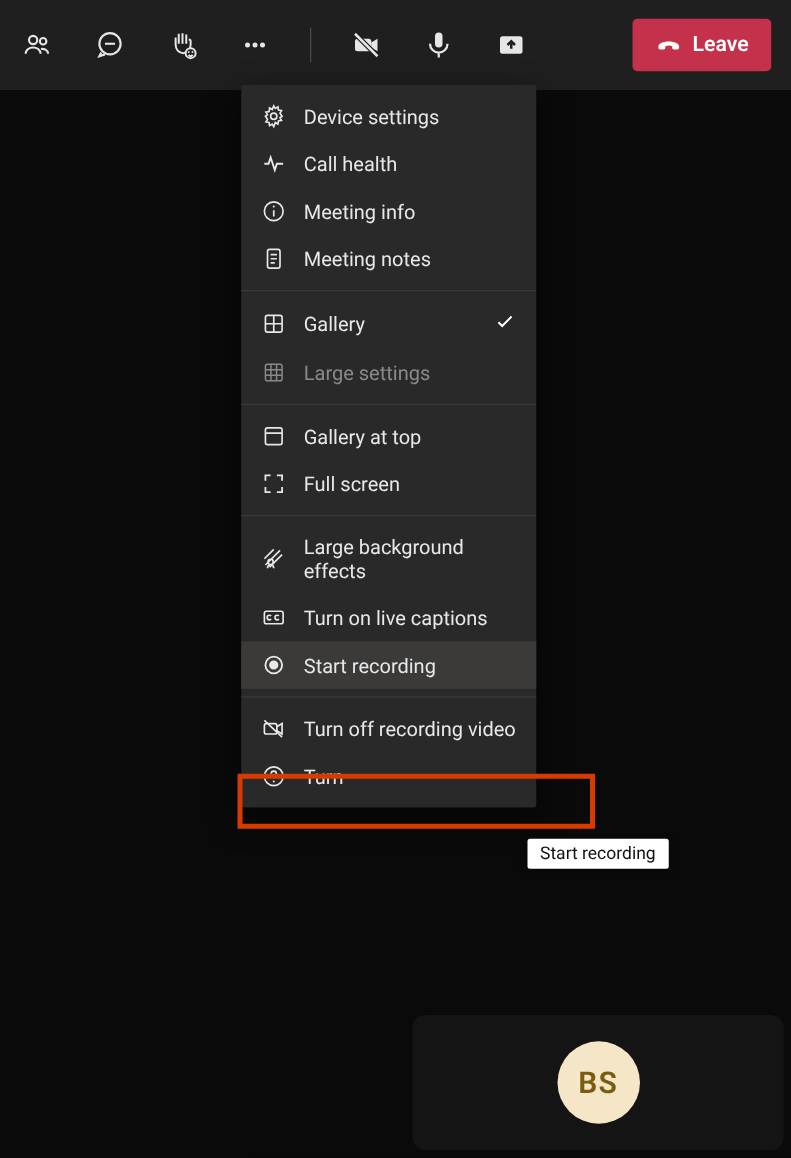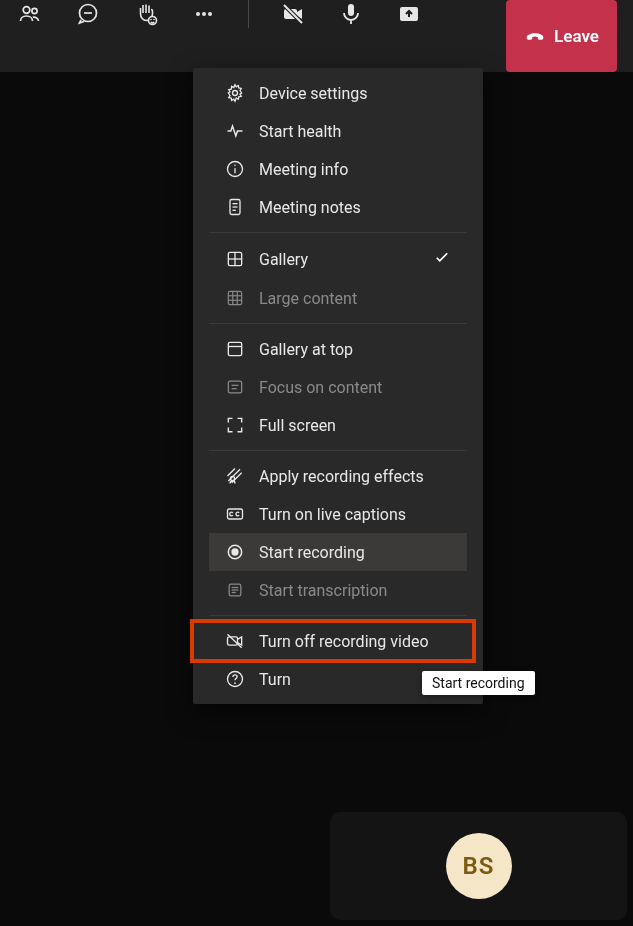--- a/index.html
+++ b/index.html
@@ -8,20 +8,21 @@
     height: 926px;
     background: #000;
     font-family: -apple-system, BlinkMacSystemFont, "Segoe UI", Roboto, Arial, sans-serif;
     overflow: hidden;
     position: relative;
   }
   .topbar {
     height: 72px;
     background: #1f1f1f;
     display: flex;
+    align-items: center;
     padding: 0 16px;
     gap: 30px;
     position: relative;
   }
   .topbar .icon-btn {
     color: #e6e6e6;
     display: flex;
     align-items: center;
     justify-content: center;
     cursor: pointer;
@@ -88,25 +89,25 @@
     font-size: 24px;
     display: flex;
     align-items: center;
     justify-content: center;
     letter-spacing: 1px;
   }
   .menu {
     position: absolute;
     top: 68px;
     left: 193px;
-    width: 290px;
+    width: 236px;
     background: #292929;
     border-radius: 2px;
     box-shadow: 0 8px 24px rgba(0,0,0,0.6);
-    padding: 6px 16px;
+    padding: 6px 0;
   }
   .menu-item {
     display: flex;
     align-items: center;
     gap: 14px;
     padding: 9px 16px;
     color: #e8e8e8;
     font-size: 16px;
     cursor: pointer;
     position: relative;
@@ -230,21 +231,21 @@
         </svg>
       </span>
     <span>Device settings</span>
   </div>
   <div class="menu-item">
     <span class="mi-icon">
         <svg viewBox="0 0 24 24" fill="none" stroke="currentColor" stroke-width="1.8">
           <path d="M3 12h4l2-6 4 12 2-6h6"></path>
         </svg>
       </span>
-    <span>Start health</span>
+    <span>Call health</span>
   </div>
   <div class="menu-item">
     <span class="mi-icon">
         <svg viewBox="0 0 24 24" fill="none" stroke="currentColor" stroke-width="1.6">
           <circle cx="12" cy="12" r="9"></circle>
           <line x1="12" y1="11" x2="12" y2="17"></line>
           <circle cx="12" cy="7.5" r="1" fill="currentColor" stroke="none"></circle>
         </svg>
       </span>
     <span>Meeting info</span>
@@ -279,43 +280,33 @@
   <div class="menu-item disabled">
     <span class="mi-icon">
         <svg viewBox="0 0 24 24" fill="none" stroke="currentColor" stroke-width="1.4">
           <rect x="4" y="4" width="16" height="16" rx="2"></rect>
           <line x1="9.3" y1="4" x2="9.3" y2="20"></line>
           <line x1="14.7" y1="4" x2="14.7" y2="20"></line>
           <line x1="4" y1="9.3" x2="20" y2="9.3"></line>
           <line x1="4" y1="14.7" x2="20" y2="14.7"></line>
         </svg>
       </span>
-    <span>Large content</span>
+    <span>Large settings</span>
   </div>
 
   <div class="menu-sep"></div>
 
   <div class="menu-item">
     <span class="mi-icon">
         <svg viewBox="0 0 24 24" fill="none" stroke="currentColor" stroke-width="1.6">
           <rect x="4" y="4" width="16" height="16" rx="2"></rect>
           <line x1="4" y1="9" x2="20" y2="9"></line>
         </svg>
       </span>
     <span>Gallery at top</span>
-  </div>
-  <div class="menu-item disabled">
-    <span class="mi-icon">
-        <svg viewBox="0 0 24 24" fill="none" stroke="currentColor" stroke-width="1.5">
-          <rect x="4" y="5" width="16" height="14" rx="2"></rect>
-          <line x1="8" y1="10" x2="16" y2="10"></line>
-          <line x1="8" y1="14" x2="14" y2="14"></line>
-        </svg>
-      </span>
-    <span>Focus on content</span>
   </div>
   <div class="menu-item">
     <span class="mi-icon">
         <svg viewBox="0 0 24 24" fill="none" stroke="currentColor" stroke-width="1.7">
           <path d="M4 9V4h5M20 9V4h-5M4 15v5h5M20 15v5h-5"></path>
         </svg>
       </span>
     <span>Full screen</span>
   </div>
 
@@ -324,51 +315,40 @@
   <div class="menu-item">
     <span class="mi-icon">
         <svg viewBox="0 0 24 24" fill="none" stroke="currentColor" stroke-width="1.6">
           <line x1="4" y1="18" x2="18" y2="4"></line>
           <line x1="8" y1="20" x2="20" y2="8"></line>
           <line x1="3" y1="12" x2="12" y2="3"></line>
           <circle cx="9" cy="15" r="2.5"></circle>
           <path d="M6 21c0-2 1.5-3 3-3s3 1 3 3"></path>
         </svg>
       </span>
-    <span>Apply recording effects</span>
+    <span>Large background effects</span>
   </div>
   <div class="menu-item">
     <span class="mi-icon">
         <svg viewBox="0 0 24 24" fill="none" stroke="currentColor" stroke-width="1.6">
           <rect x="3" y="6" width="18" height="12" rx="2"></rect>
           <path d="M9.5 10.5C9 10 8.3 9.8 7.7 9.8 6.5 9.8 5.7 10.8 5.7 12s.8 2.2 2 2.2c.6 0 1.3-.2 1.8-.7M17 10.5c-.5-.5-1.2-.7-1.8-.7-1.2 0-2 1-2 2.2s.8 2.2 2 2.2c.6 0 1.3-.2 1.8-.7"></path>
         </svg>
       </span>
     <span>Turn on live captions</span>
   </div>
   <div class="menu-item hovered">
     <span class="mi-icon">
         <svg viewBox="0 0 24 24" fill="none" stroke="currentColor" stroke-width="1.8">
           <circle cx="12" cy="12" r="8"></circle>
           <circle cx="12" cy="12" r="3.5" fill="currentColor"></circle>
         </svg>
       </span>
     <span>Start recording</span>
   </div>
-  <div class="menu-item disabled">
-    <span class="mi-icon">
-        <svg viewBox="0 0 24 24" fill="none" stroke="currentColor" stroke-width="1.5">
-          <rect x="5" y="5" width="14" height="14" rx="2"></rect>
-          <line x1="8" y1="9" x2="16" y2="9"></line>
-          <line x1="8" y1="12" x2="16" y2="12"></line>
-          <line x1="8" y1="15" x2="13" y2="15"></line>
-        </svg>
-      </span>
-    <span>Start transcription</span>
-  </div>
 
   <div class="menu-sep"></div>
 
   <div class="menu-item">
     <span class="mi-icon">
         <svg viewBox="0 0 24 24" fill="none" stroke="currentColor" stroke-width="1.6">
           <rect x="3" y="7" width="12" height="10" rx="2"></rect>
           <path d="M15 10l5-3v10l-5-3"></path>
           <line x1="3" y1="4" x2="20" y2="20"></line>
         </svg>

